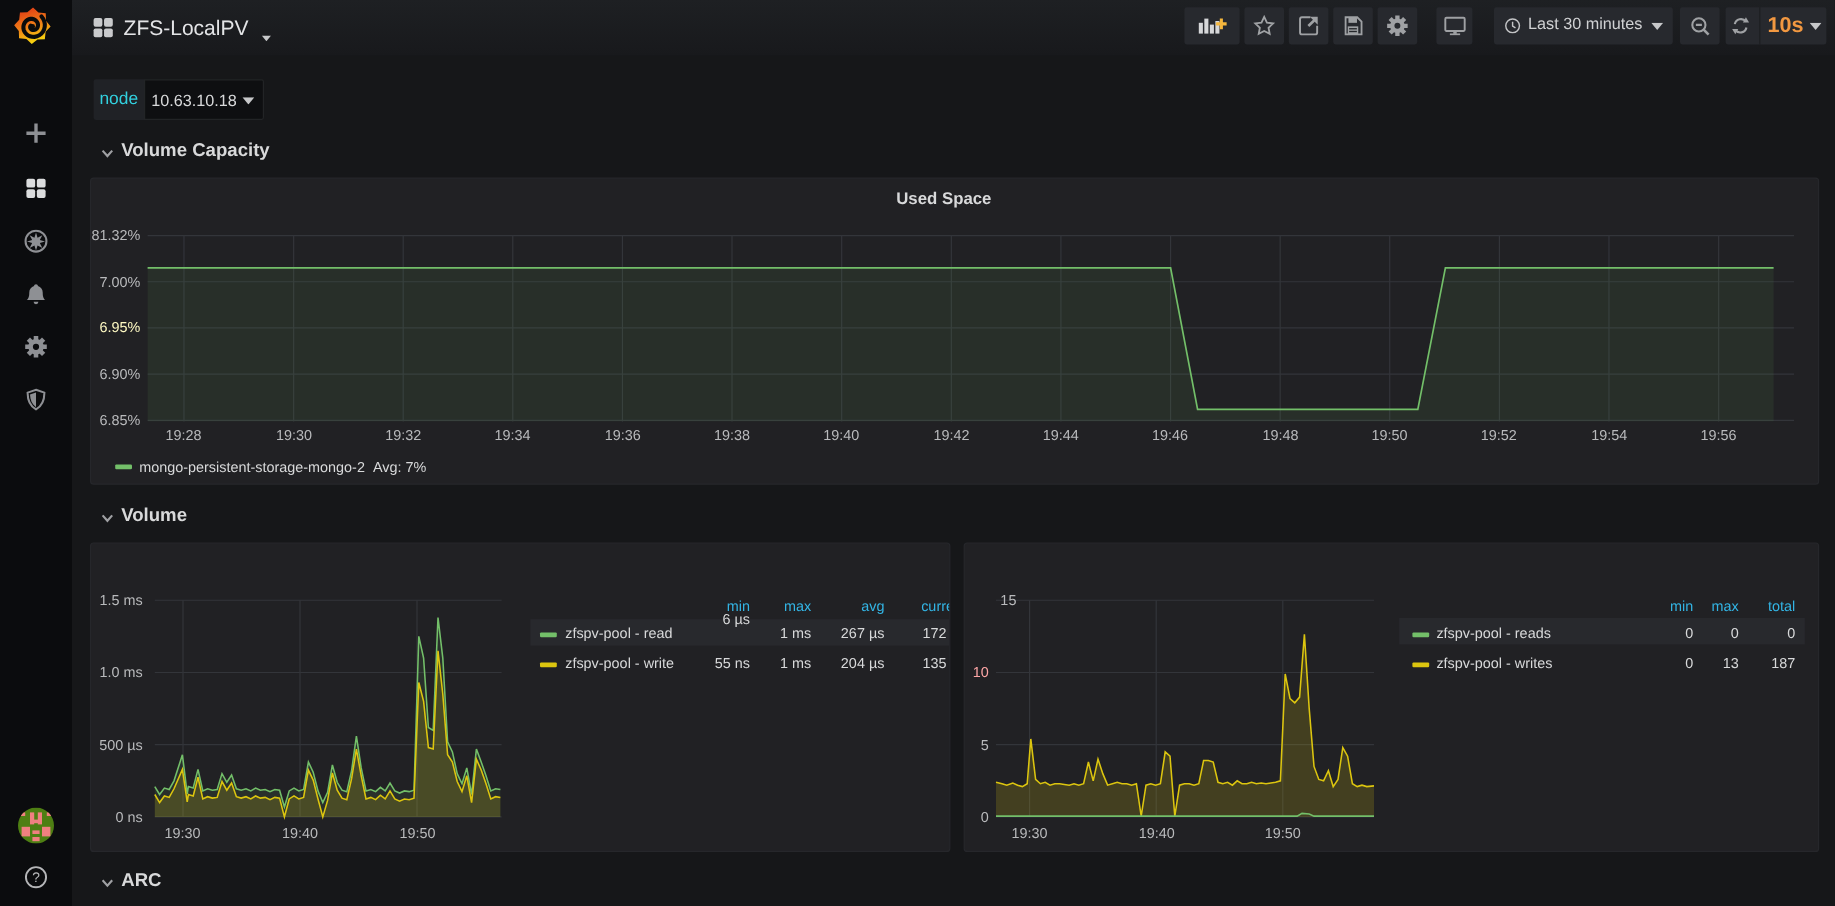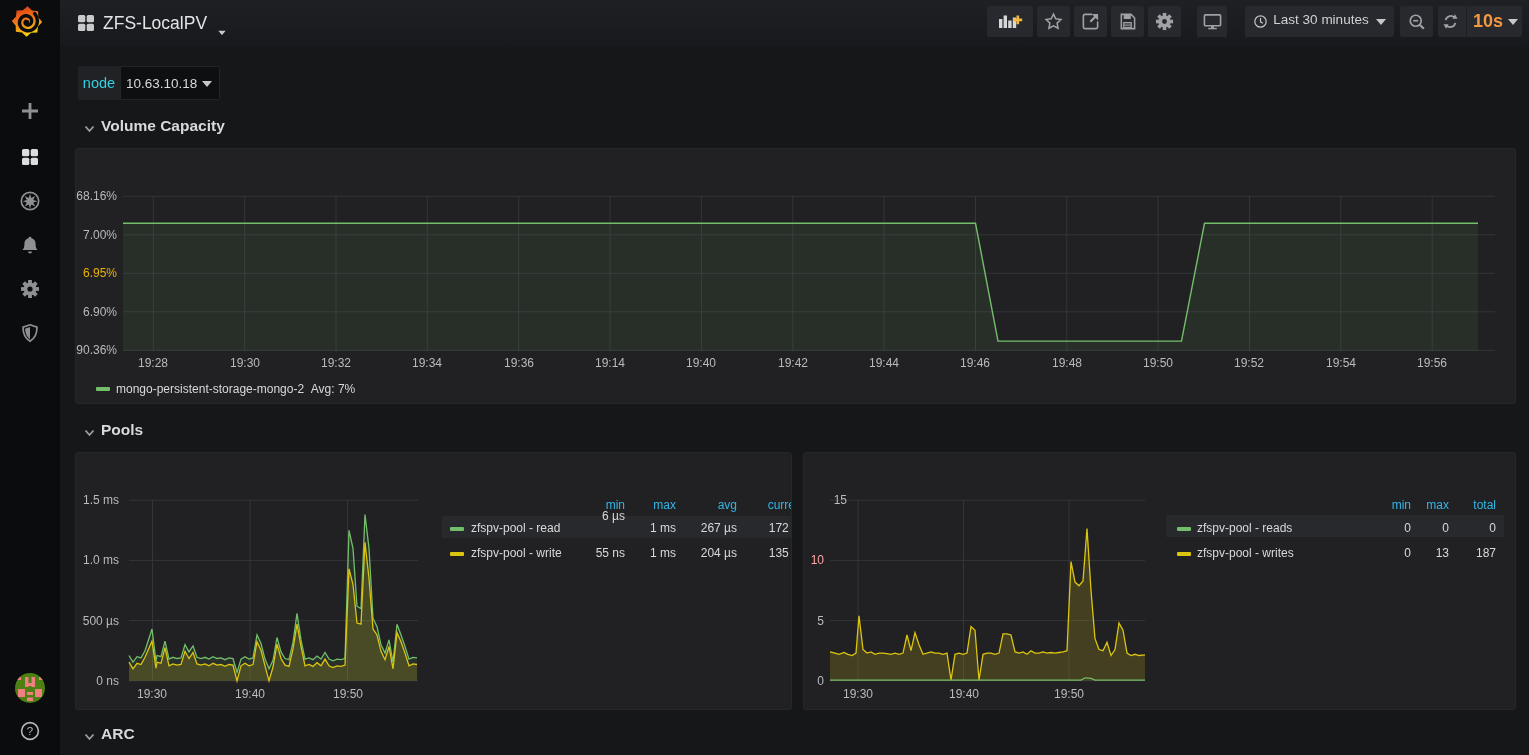--- a/index.html
+++ b/index.html
@@ -179,20 +179,21 @@
   </div>
 <div class="abs" style="left:78px;top:66px;width:42px;height:34px;background:#202226;border-radius:2px 0 0 2px;display:flex;align-items:center;justify-content:center;font-size:14.5px;color:#32d1df">node</div>
 <div class="abs" style="left:120px;top:66px;height:34px;background:#0e0f11;border:1px solid #222426;border-radius:0 2px 2px 0;display:flex;align-items:center;padding:0 7px 0 5px;font-size:13.5px;color:#d8d9da">10.63.10.18<span style="margin-left:5px"><svg width="10" height="6" viewBox="0 0 10 6" style="vertical-align:middle">
         <path d="M0 0h10L5 6z" fill="#c7c8ca"></path>
       </svg></span></div>
 <div class="abs" style="left:84px;top:120px;width:10px;height:10px"><svg width="11" height="11" viewBox="0 0 11 11">
       <path d="M1.5 3.5 5.5 8 9.5 3.5" fill="none" stroke="#9fa0a3" stroke-width="1.8"></path>
     </svg></div>
 <div class="rowtitle" style="left:101px;top:117px">Volume Capacity</div>
 <div class="panel" style="left:75px;top:148px;width:1441px;height:256px">
+    <div class="ptitle">Used Space</div>
     <svg width="1441" height="256" style="position:absolute;left:0;top:0">
       <line x1="47" y1="47.3" x2="1419" y2="47.3" stroke="#33353a" stroke-width="1"></line>
       <line x1="47" y1="85.8" x2="1419" y2="85.8" stroke="#33353a" stroke-width="1"></line>
       <line x1="47" y1="124.3" x2="1419" y2="124.3" stroke="#33353a" stroke-width="1"></line>
       <line x1="47" y1="162.8" x2="1419" y2="162.8" stroke="#33353a" stroke-width="1"></line>
       <line x1="47" y1="201.3" x2="1419" y2="201.3" stroke="#33353a" stroke-width="1"></line>
       <line x1="77.3" y1="47.3" x2="77.3" y2="202.3" stroke="#33353a" stroke-width="1"></line>
       <line x1="168.7" y1="47.3" x2="168.7" y2="202.3" stroke="#33353a" stroke-width="1"></line>
       <line x1="260.0" y1="47.3" x2="260.0" y2="202.3" stroke="#33353a" stroke-width="1"></line>
       <line x1="351.3" y1="47.3" x2="351.3" y2="202.3" stroke="#33353a" stroke-width="1"></line>
@@ -203,47 +204,47 @@
       <line x1="808.1" y1="47.3" x2="808.1" y2="202.3" stroke="#33353a" stroke-width="1"></line>
       <line x1="899.5" y1="47.3" x2="899.5" y2="202.3" stroke="#33353a" stroke-width="1"></line>
       <line x1="990.8" y1="47.3" x2="990.8" y2="202.3" stroke="#33353a" stroke-width="1"></line>
       <line x1="1082.1" y1="47.3" x2="1082.1" y2="202.3" stroke="#33353a" stroke-width="1"></line>
       <line x1="1173.5" y1="47.3" x2="1173.5" y2="202.3" stroke="#33353a" stroke-width="1"></line>
       <line x1="1264.8" y1="47.3" x2="1264.8" y2="202.3" stroke="#33353a" stroke-width="1"></line>
       <line x1="1356.2" y1="47.3" x2="1356.2" y2="202.3" stroke="#33353a" stroke-width="1"></line>
       <polygon points="47.0,202.0 47.0,74.3 899.5,74.3 922.0,192.1 1105.5,192.1 1128.5,74.3 1402.0,74.3 1402.0,202.0" fill="rgba(115,191,105,0.09)"></polygon>
       <polyline points="47.0,74.3 899.5,74.3 922.0,192.1 1105.5,192.1 1128.5,74.3 1402.0,74.3" fill="none" stroke="#73bf69" stroke-width="1.4"></polyline>
     </svg>
-    <div style="position:absolute;right:1398px;top:40px;font-size:12px;color:#b9babc;text-align:right">68.16%</div>
+    <div style="position:absolute;right:1398px;top:40px;font-size:12px;color:#b9babc;text-align:right">81.32%</div>
     <div style="position:absolute;right:1398px;top:79px;font-size:12px;color:#b9babc;text-align:left">7.00%</div>
-    <div style="position:absolute;right:1398px;top:117px;font-size:12px;color:#eab308;text-align:right">6.95%</div>
+    <div style="position:absolute;right:1398px;top:117px;font-size:12px;color:#fef9c3;text-align:right">6.95%</div>
     <div style="position:absolute;right:1398px;top:156px;font-size:12px;color:#b9babc;text-align:right">6.90%</div>
-    <div style="position:absolute;right:1398px;top:194px;font-size:12px;color:#b9babc;text-align:right">90.36%</div>
+    <div style="position:absolute;right:1398px;top:194px;font-size:12px;color:#b9babc;text-align:right">6.85%</div>
     <div class="xlab" style="left:77px;top:207px">19:28</div>
     <div class="xlab" style="left:169px;top:207px">19:30</div>
     <div class="xlab" style="left:260px;top:207px">19:32</div>
     <div class="xlab" style="left:351px;top:207px">19:34</div>
     <div class="xlab" style="left:443px;top:207px">19:36</div>
-    <div class="xlab" style="left:534px;top:207px">19:14</div>
+    <div class="xlab" style="left:534px;top:207px">19:38</div>
     <div class="xlab" style="left:625px;top:207px">19:40</div>
     <div class="xlab" style="left:717px;top:207px">19:42</div>
     <div class="xlab" style="left:808px;top:207px">19:44</div>
     <div class="xlab" style="left:899px;top:207px">19:46</div>
     <div class="xlab" style="left:991px;top:207px">19:48</div>
     <div class="xlab" style="left:1082px;top:207px">19:50</div>
     <div class="xlab" style="left:1173px;top:207px">19:52</div>
     <div class="xlab" style="left:1265px;top:207px">19:54</div>
     <div class="xlab" style="left:1356px;top:207px">19:56</div>
     <div class="dash" style="left:20px;top:238px;background:#73bf69"></div>
     <div class="legname" style="left:40px;top:233px;font-size:12px">mongo-persistent-storage-mongo-2&nbsp;&nbsp;Avg: 7%</div>
   </div>
 <div class="abs" style="left:84px;top:424px;width:10px;height:10px"><svg width="11" height="11" viewBox="0 0 11 11">
       <path d="M1.5 3.5 5.5 8 9.5 3.5" fill="none" stroke="#9fa0a3" stroke-width="1.8"></path>
     </svg></div>
-<div class="rowtitle" style="left:101px;top:421px">Pools</div>
+<div class="rowtitle" style="left:101px;top:421px">Volume</div>
 <div class="panel" style="left:75px;top:452px;width:717px;height:258px;overflow:hidden">
     <svg width="717" height="258" style="position:absolute;left:0;top:0">
       <line x1="53" y1="47.2" x2="342" y2="47.2" stroke="#33353a" stroke-width="1"></line>
       <line x1="53" y1="107.4" x2="342" y2="107.4" stroke="#33353a" stroke-width="1"></line>
       <line x1="53" y1="167.6" x2="342" y2="167.6" stroke="#33353a" stroke-width="1"></line>
       <line x1="53" y1="227.8" x2="342" y2="227.8" stroke="#33353a" stroke-width="1"></line>
       <line x1="76.5" y1="47.2" x2="76.5" y2="227.8" stroke="#33353a" stroke-width="1"></line>
       <line x1="174.0" y1="47.2" x2="174.0" y2="227.8" stroke="#33353a" stroke-width="1"></line>
       <line x1="271.5" y1="47.2" x2="271.5" y2="227.8" stroke="#33353a" stroke-width="1"></line>
       <polygon points="53.0,227.8 53.0,202.5 57.0,209.1 61.0,203.7 65.0,204.9 69.0,197.7 76.0,176.0 80.0,208.5 81.0,202.5 85.0,203.7 89.0,188.1 93.0,206.1 97.0,204.3 101.0,205.5 105.0,204.9 109.0,191.7 113.0,198.9 117.0,192.9 121.0,204.3 125.0,205.5 129.0,204.3 133.0,206.1 137.0,203.7 141.0,205.5 145.0,204.9 149.0,206.7 153.0,204.9 157.0,205.5 161.0,219.4 165.0,206.1 169.0,203.7 173.0,206.1 177.0,204.9 181.0,182.0 185.0,190.5 189.0,206.1 193.0,215.8 197.0,207.3 201.0,184.5 205.0,198.9 209.0,205.5 213.0,206.7 217.0,189.3 221.0,160.4 225.0,186.9 229.0,206.1 233.0,204.9 237.0,206.7 241.0,203.1 245.0,206.1 249.0,199.5 253.0,206.1 257.0,207.9 261.0,206.1 265.0,206.7 269.0,205.5 273.0,77.3 277.0,95.4 281.0,153.2 285.0,155.6 289.0,61.6 293.0,95.4 297.0,165.2 301.0,173.6 305.0,191.7 309.0,200.1 313.0,186.9 317.0,209.1 321.0,171.2 325.0,182.0 329.0,193.5 333.0,206.1 337.0,204.3 341.0,204.9 341.0,227.8" fill="rgba(115,191,105,0.10)"></polygon>

